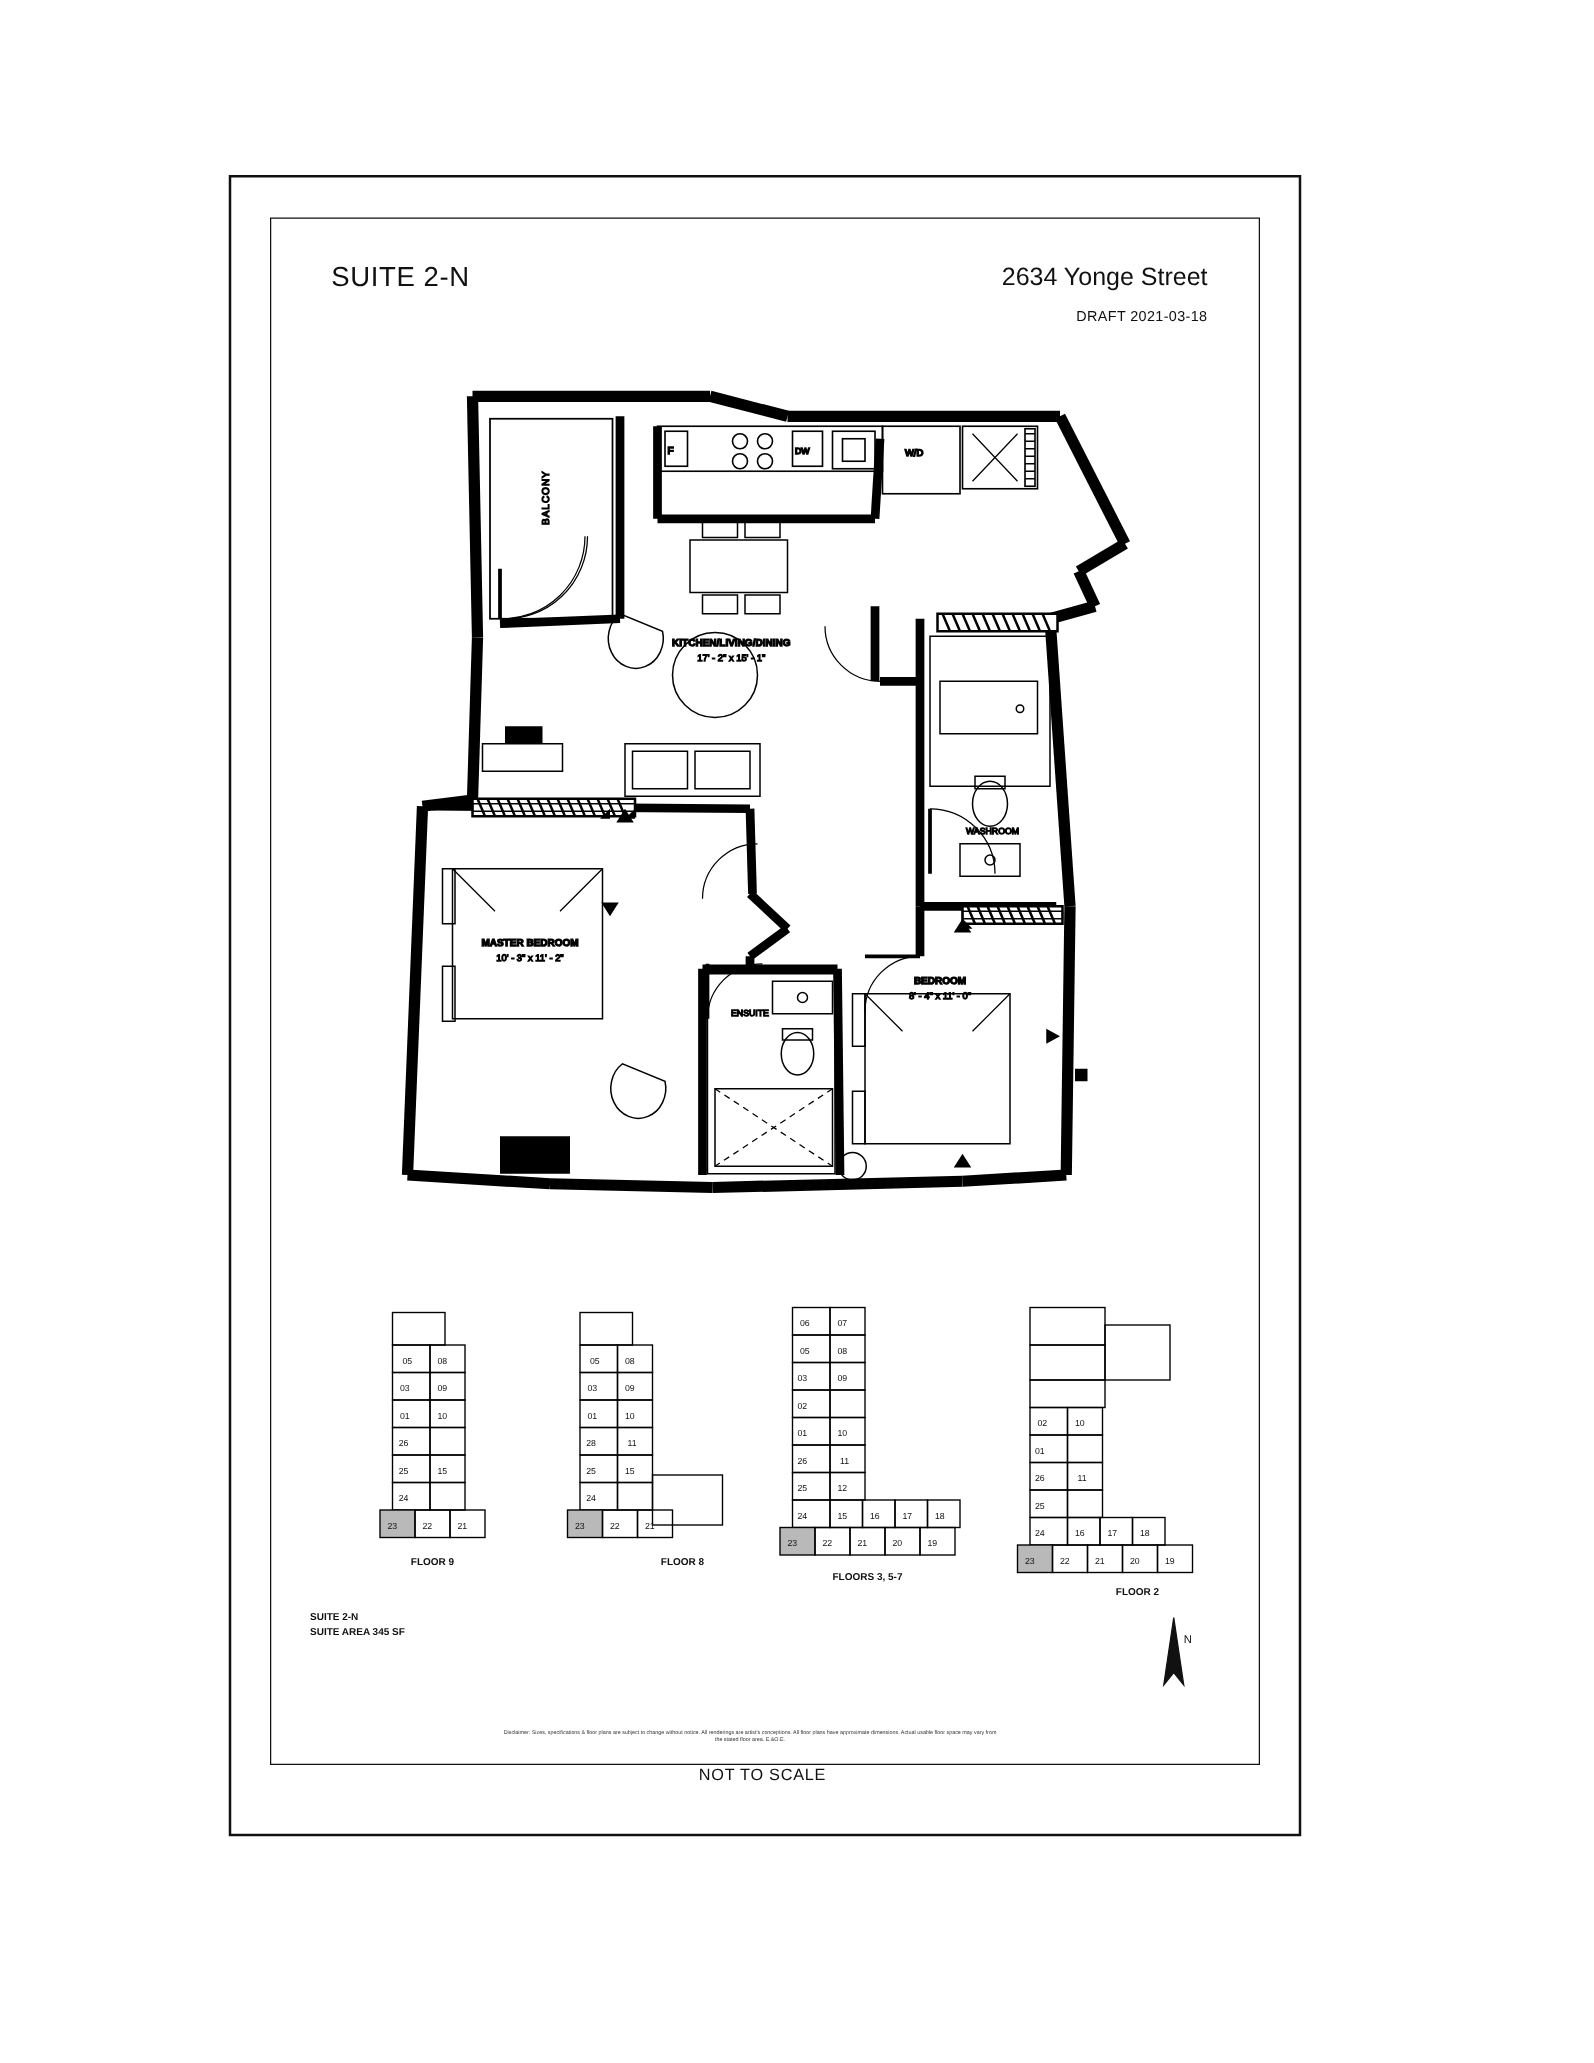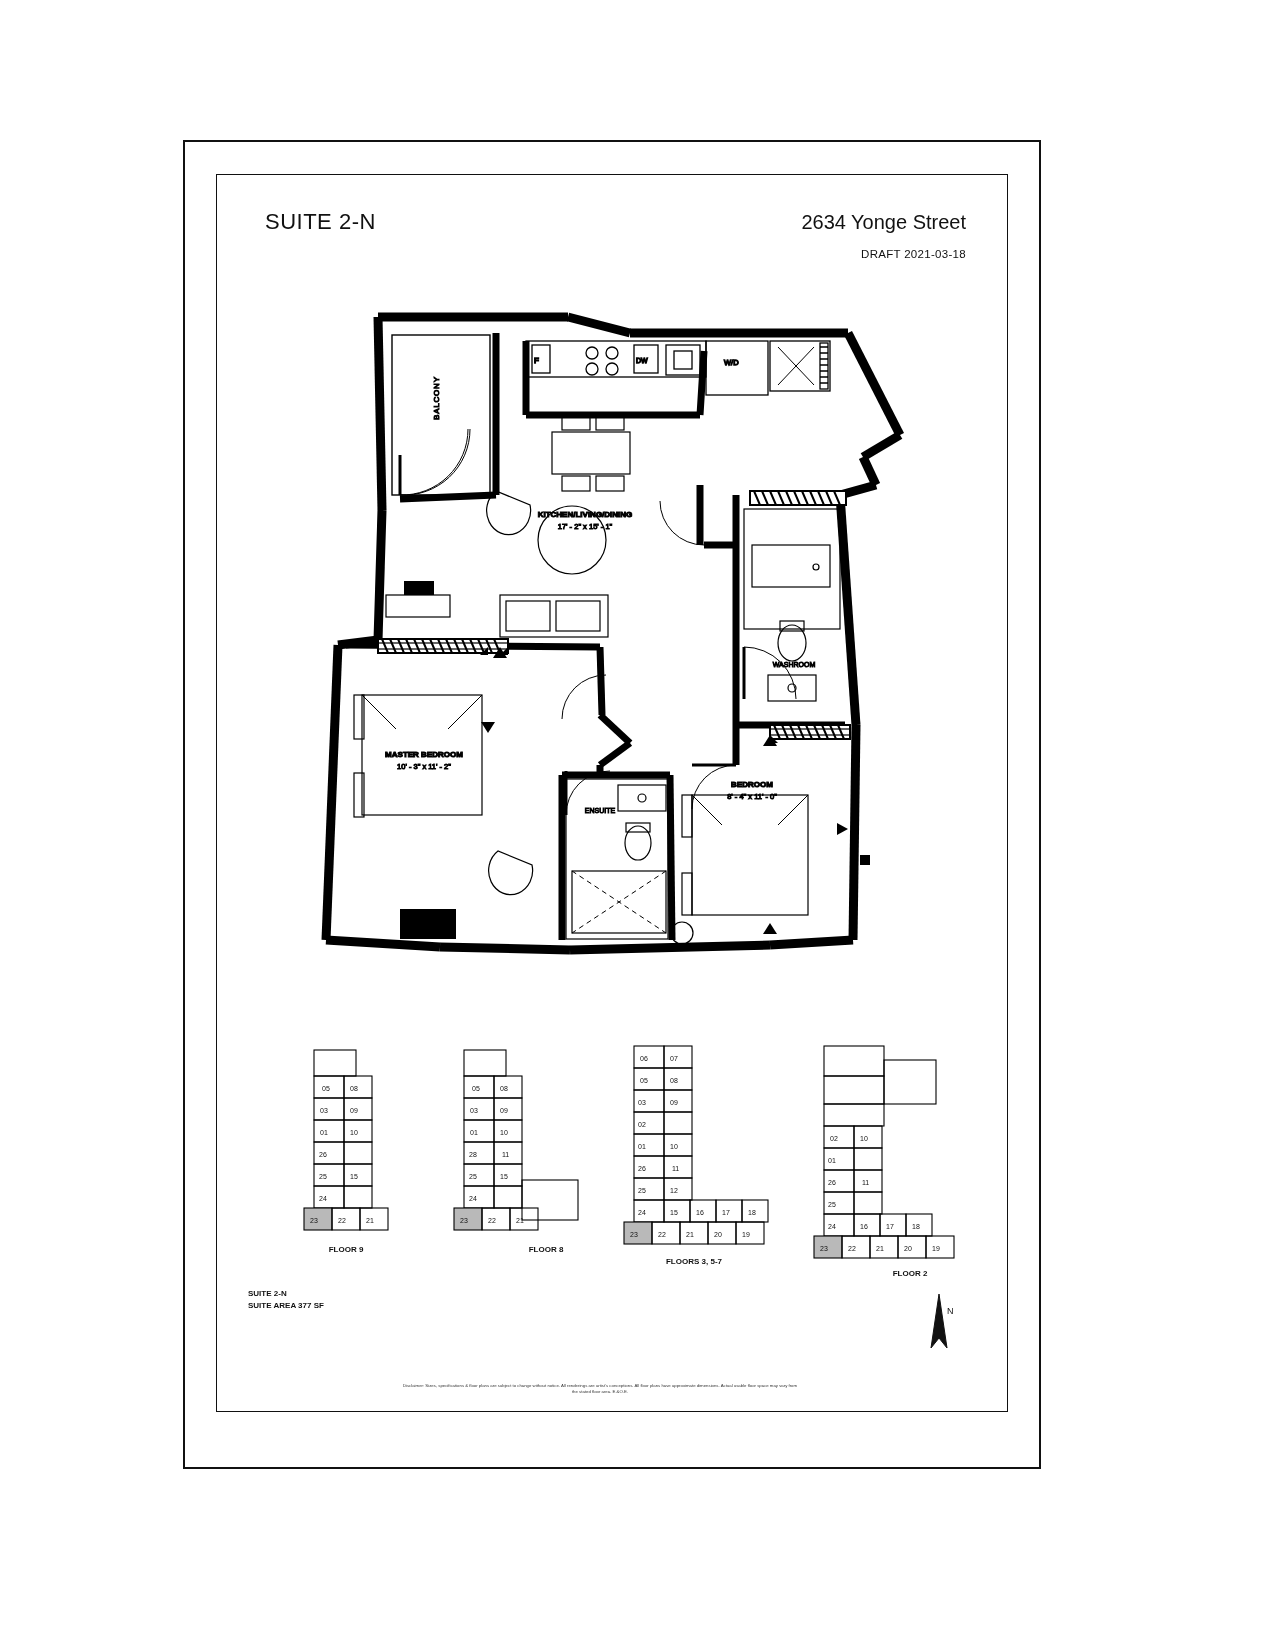--- a/index.html
+++ b/index.html
@@ -416,18 +416,19 @@
     <svg width="70" height="70" viewBox="0 0 70 70">
       <g stroke="#111" fill="#111">
         <path d="M34 4 L26 58 L34 48 L42 58 Z" stroke-width="1"></path>
         <text x="42" y="24" font-size="9" stroke="none">N</text>
       </g>
     </svg>
   </div>
 
   <div class="suite-foot">
     <div>SUITE 2-N</div>
-    <div>SUITE AREA 377 SF</div>
+    <div>SUITE AREA 345 SF</div>
   </div>
 
   <div class="disclaimer">Disclaimer: Sizes, specifications &amp; floor plans are subject to change without notice. All renderings are artist's conceptions. All floor plans have approximate dimensions. Actual usable floor space may vary from the stated floor area. E.&amp;O.E.</div>
+  <div class="not-to-scale">NOT TO SCALE</div>
 
 </div>
 
 </body></html>

